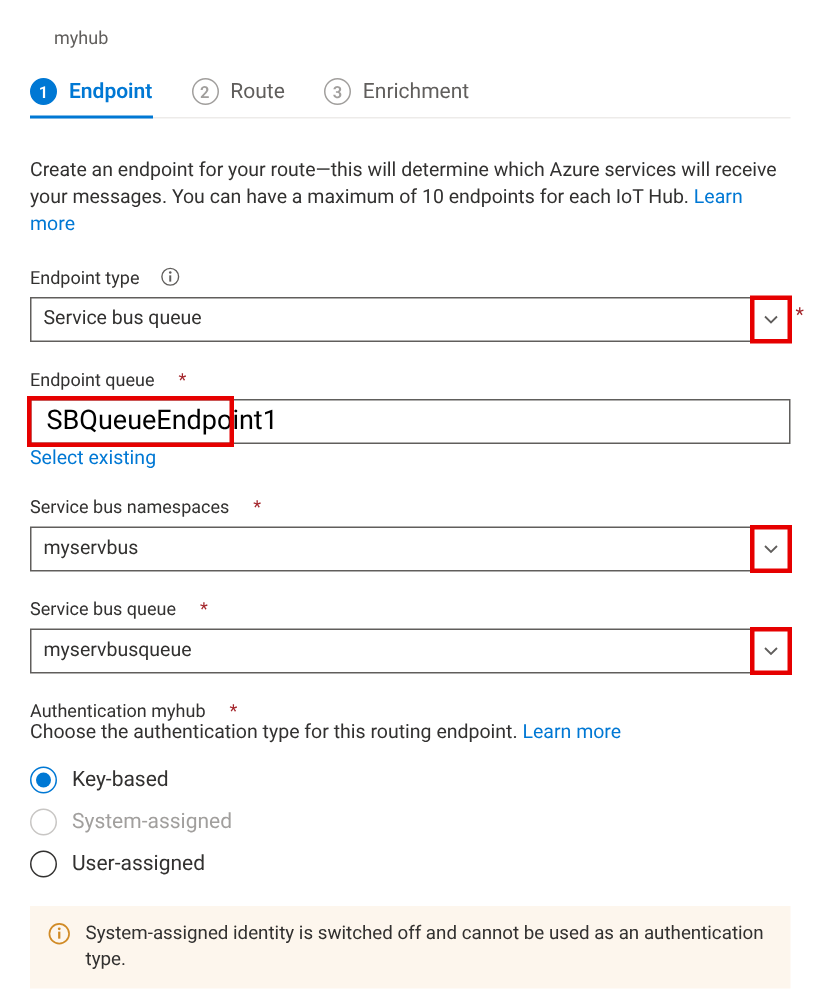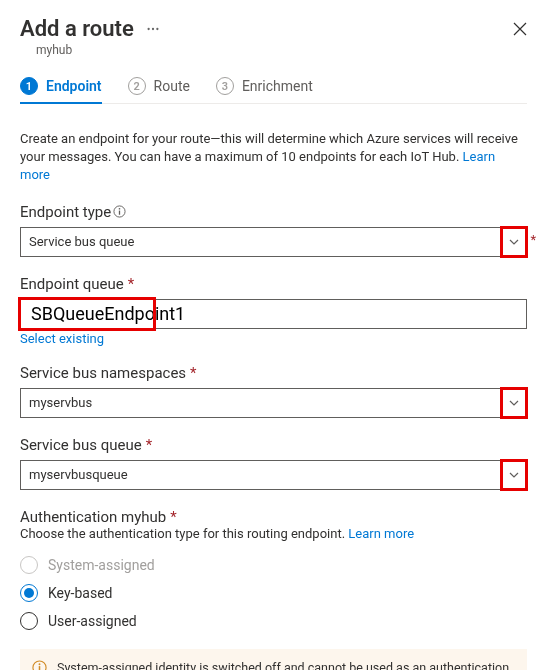--- a/index.html
+++ b/index.html
@@ -50,21 +50,21 @@
     font-size: 11px; font-weight: 600;
     border: 1px solid #a19f9d; color: #a19f9d;
   }
   .tab.active .tab-num { background: #0078d4; border-color: #0078d4; color: #fff; }
 
   .content { margin-top: 26px; }
   .desc { font-size: 13px; line-height: 1.4; }
   .link { color: #0078d4; text-decoration: none; cursor: pointer; }
 
   .field { margin-top: 18px; }
-  .field-label { font-size: 15px; display: flex; align-items: center; gap: 2px; }
+  .field-label { font-size: 12px; display: flex; align-items: center; gap: 14px; }
   .req { color: #a4262c; margin-left: 2px; }
   .info-icon { display: inline-flex; }
 
   .dropdown, .text-input {
     margin-top: 6px;
     width: 100%;
     height: 30px;
     border: 1px solid #605e5c;
     background: #fff;
     display: flex;
@@ -138,35 +138,20 @@
     line-height: 1.4;
     align-items: flex-start;
   }
   .info-banner .icon { flex-shrink: 0; margin-top: 1px; }
   svg { display: block; }
 </style>
 </head>
 <body>
 
 <div class="panel">
-  <div class="header-row">
-    <h1 class="title">Add a route</h1>
-    <span class="more-icon">
-      <svg width="14" height="14" viewBox="0 0 16 16">
-          <circle cx="3" cy="8" r="1.3" fill="currentColor"></circle>
-          <circle cx="8" cy="8" r="1.3" fill="currentColor"></circle>
-          <circle cx="13" cy="8" r="1.3" fill="currentColor"></circle>
-        </svg>
-    </span>
-    <span class="close-icon">
-      <svg width="14" height="14" viewBox="0 0 14 14">
-          <path d="M1 1 L13 13 M13 1 L1 13" stroke="currentColor" stroke-width="1.2"></path>
-        </svg>
-    </span>
-  </div>
   <div class="subtitle">myhub</div>
 
   <div class="tabs">
     <div class="tab active">
       <span class="tab-num">1</span>
       <span>Endpoint</span>
     </div>
     <div class="tab">
       <span class="tab-num">2</span>
       <span>Route</span>
@@ -255,27 +240,27 @@
     <div class="field">
       <div class="field-label">
         <span>Authentication myhub</span>
           <span class="req">*</span>
       </div>
       <div style="">
         <span>Choose the authentication type for this routing endpoint.</span>
         <a class="link">Learn more</a>
       </div>
       <div class="radios">
+        <div class="radio-row">
+          <span class="radio checked"></span>
+          <span>Key-based</span>
+        </div>
         <div class="radio-row disabled">
           <span class="radio disabled"></span>
           <span>System-assigned</span>
-        </div>
-        <div class="radio-row">
-          <span class="radio checked"></span>
-          <span>Key-based</span>
         </div>
         <div class="radio-row">
           <span class="radio"></span>
           <span>User-assigned</span>
         </div>
       </div>
     </div>
 
     <div class="info-banner">
       <span class="icon">

